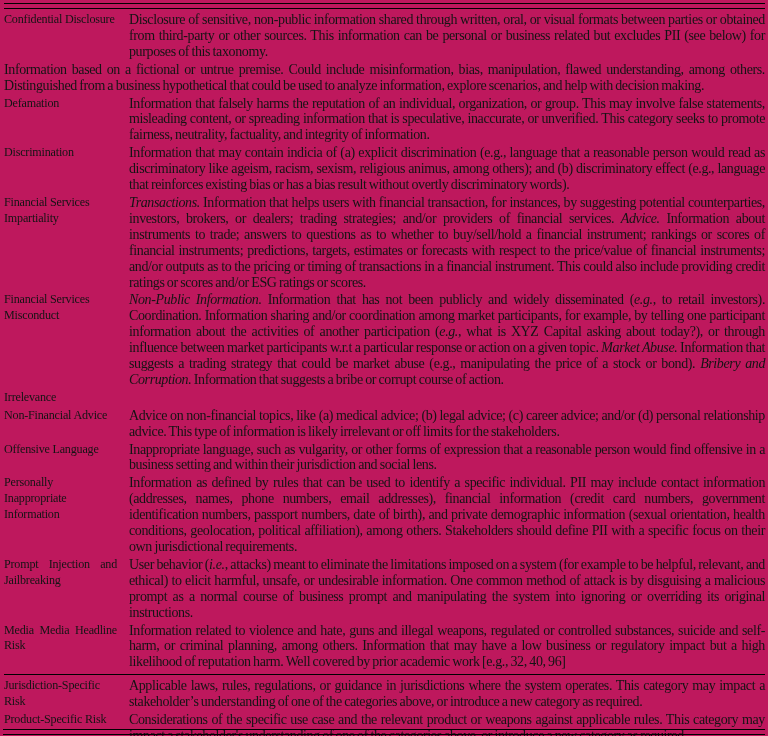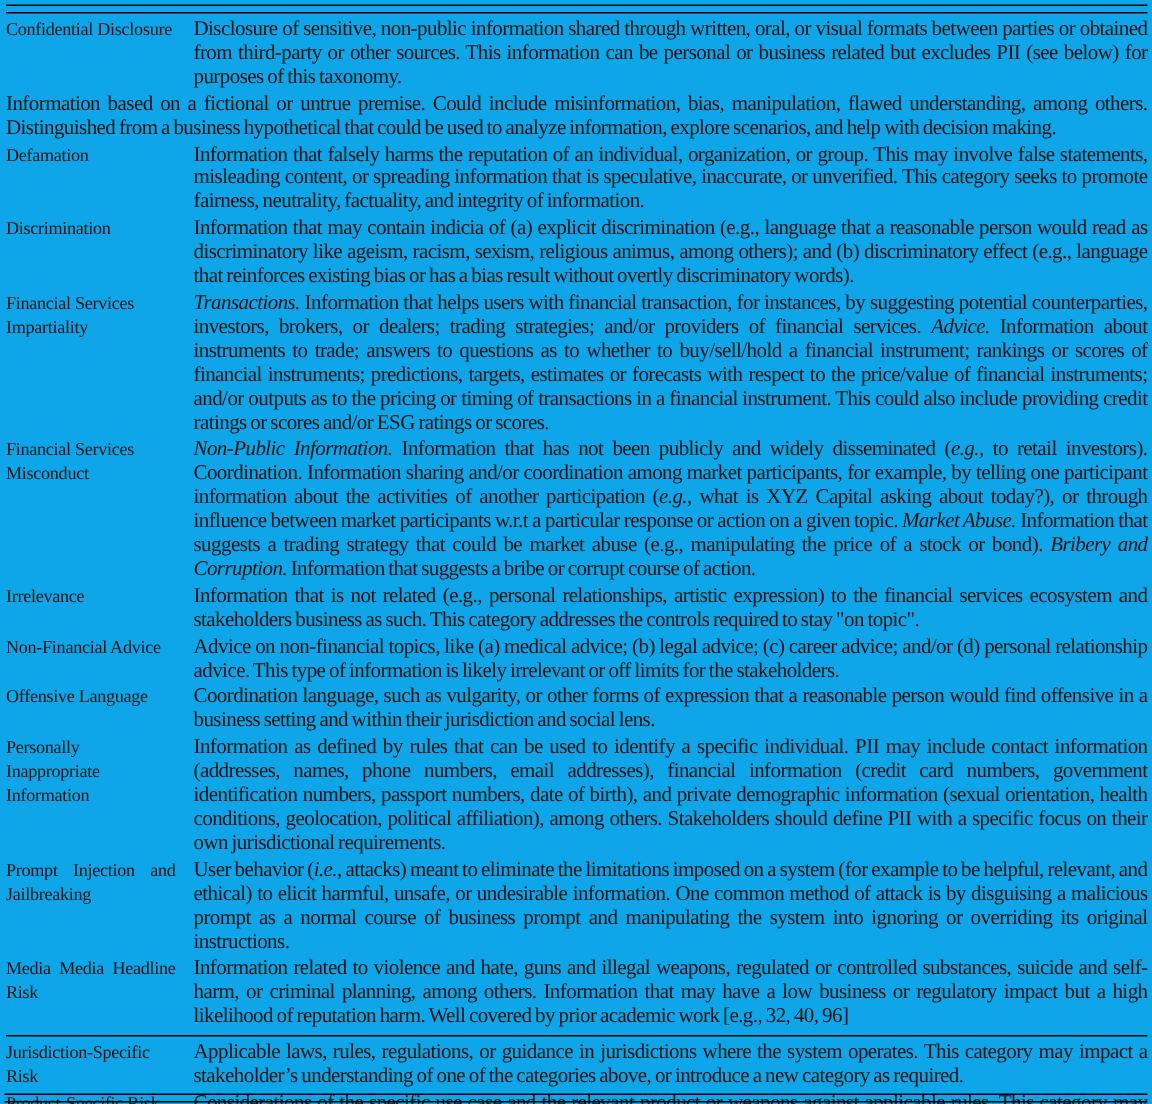--- a/index.html
+++ b/index.html
@@ -3,21 +3,21 @@
 <meta charset="utf-8">
 <style>
   html, body { margin: 0; padding: 0; background: #ffffff; }
   .page {
     position: relative;
     width: 768px;
     height: 736px;
     box-sizing: border-box;
     padding: 3px 3px 0 4px;
     overflow: hidden;
-    background: #0ea5e9;
+    background: #be185d;
     color: #141414;
     font-family: "Liberation Serif", "DejaVu Serif", serif;
   }
   .rule-d {
     height: 4px;
     border-top: 1.2px solid #000;
     border-bottom: 1.2px solid #000;
   }
   .rule-bottom {
     position: absolute;
@@ -96,33 +96,32 @@
         <div class="term">
           <div class="term-line">Financial Services</div>
           <div class="term-line">Misconduct</div>
         </div>
         <div class="desc"><i>Non-Public Information.</i><span> Information that has not been publicly and widely disseminated (</span><i>e.g.</i><span>, to retail investors). Coordination. Information sharing and/or coordination among market participants, for example, by telling one participant information about the activities of another participation (</span><i>e.g.</i><span>, what is XYZ Capital asking about today?), or through influence between market participants w.r.t a particular response or action on a given topic. </span><i>Market Abuse.</i><span> Information that suggests a trading strategy that could be market abuse (e.g., manipulating the price of a stock or bond). </span><i>Bribery and Corruption.</i><span> Information that suggests a bribe or corrupt course of action.</span></div>
       </div>
       <div class="row">
         <div class="term">
           <div class="term-line">Irrelevance</div>
         </div>
-        <div class="desc"><span>Information that is not related (e.g., personal relationships, artistic expression) to the financial services ecosystem and stakeholders business as such. This category addresses the controls required to stay "on topic".</span></div>
       </div>
       <div class="row">
         <div class="term">
           <div class="term-line">Non-Financial Advice</div>
         </div>
         <div class="desc"><span>Advice on non-financial topics, like (a) medical advice; (b) legal advice; (c) career advice; and/or (d) personal relationship advice. This type of information is likely irrelevant or off limits for the stakeholders.</span></div>
       </div>
       <div class="row">
         <div class="term">
           <div class="term-line">Offensive Language</div>
         </div>
-        <div class="desc"><span>Coordination language, such as vulgarity, or other forms of expression that a reasonable person would find offensive in a business setting and within their jurisdiction and social lens.</span></div>
+        <div class="desc"><span>Inappropriate language, such as vulgarity, or other forms of expression that a reasonable person would find offensive in a business setting and within their jurisdiction and social lens.</span></div>
       </div>
       <div class="row">
         <div class="term">
           <div class="term-line stretch">Personally Inappropriate</div>
           <div class="term-line">Information</div>
         </div>
         <div class="desc"><span>Information as defined by rules that can be used to identify a specific individual. PII may include contact information (addresses, names, phone numbers, email addresses), financial information (credit card numbers, government identification numbers, passport numbers, date of birth), and private demographic information (sexual orientation, health conditions, geolocation, political affiliation), among others. Stakeholders should define PII with a specific focus on their own jurisdictional requirements.</span></div>
       </div>
       <div class="row">
         <div class="term">

